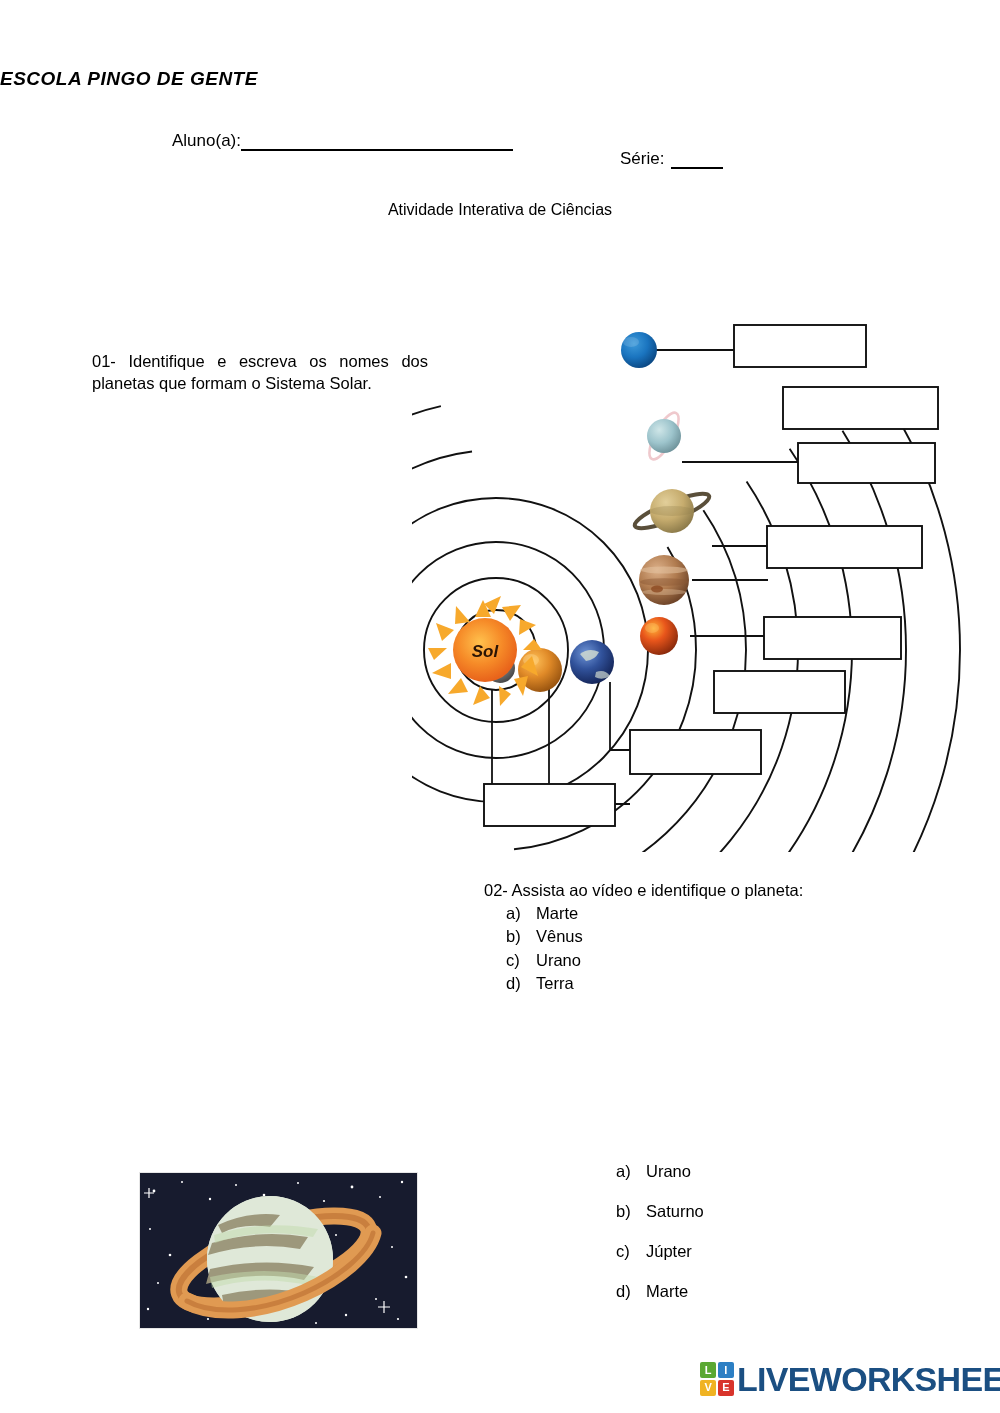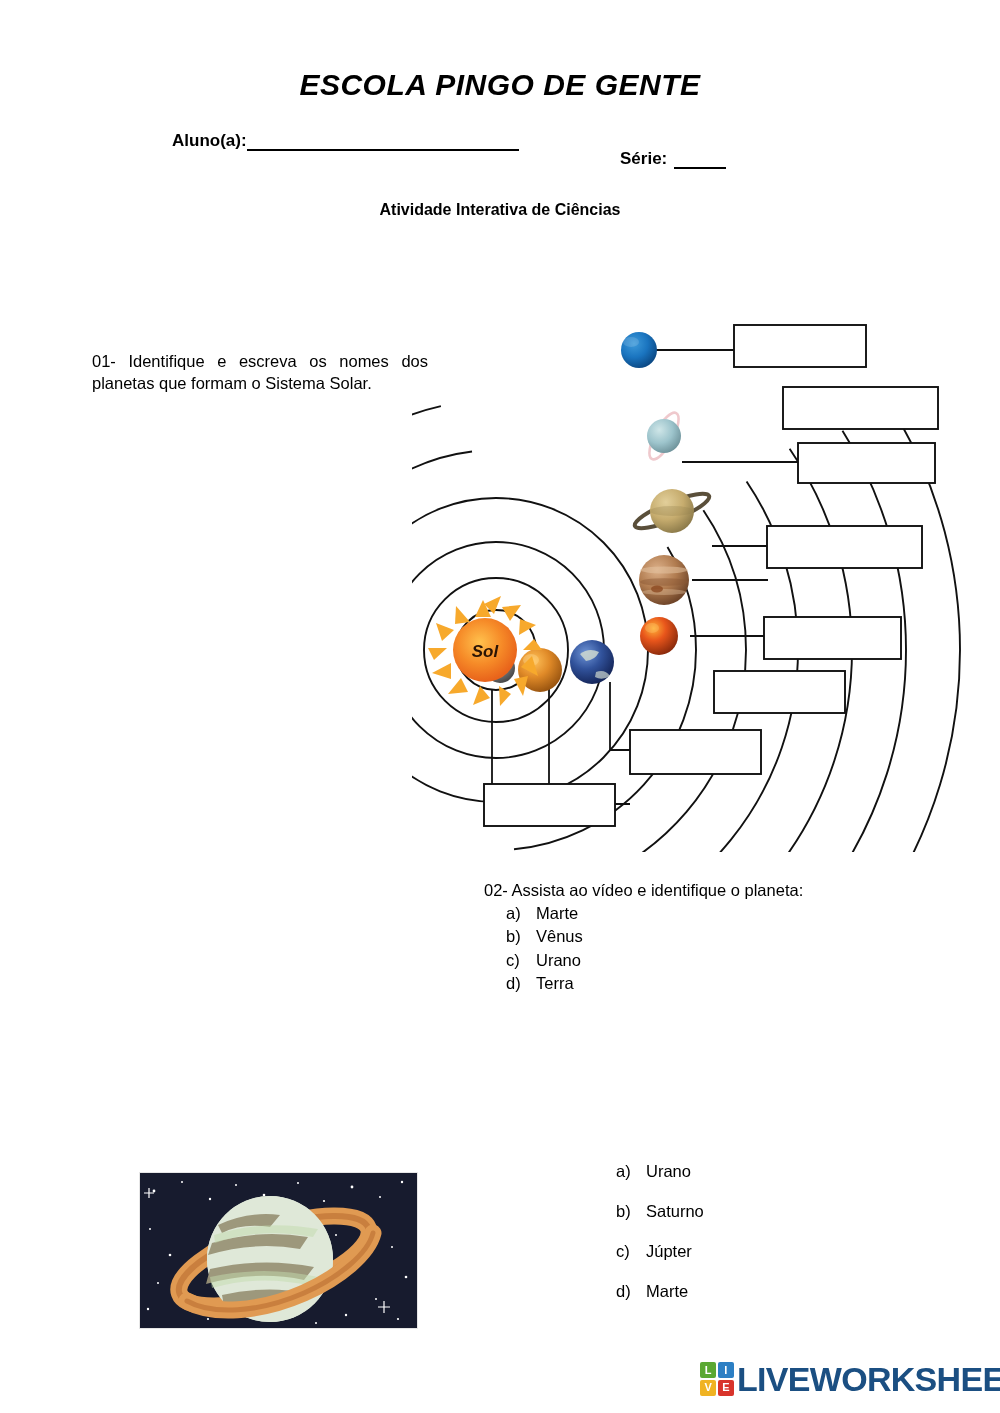--- a/index.html
+++ b/index.html
@@ -19,57 +19,57 @@
     background: #ffffff;
     overflow: hidden;
   }
 
   
   #school-title {
     position: absolute;
     top: 68px;
     left: 0;
     width: 1000px;
-    text-align: center;
-    font-size: 30px;
+    text-align: left;
+    font-size: 19px;
     font-weight: bold;
     font-style: italic;
     letter-spacing: 0.5px;
   }
   #student-row {
     position: absolute;
     top: 131px;
     left: 172px;
     width: 700px;
     height: 26px;
   }
   .field-label {
     font-size: 17px;
-    font-weight: bold;
+    font-weight: normal;
     display: inline-block;
     vertical-align: bottom;
   }
   .blank-line {
     display: inline-block;
     border-bottom: 2px solid #000;
     vertical-align: bottom;
     height: 15px;
   }
   #aluno-blank { width: 272px; }
   #serie-wrap { position: absolute; left: 448px; top: 18px; }
   #serie-blank { width: 52px; margin-left: 7px; }
 
   #activity-subtitle {
     position: absolute;
     top: 201px;
     left: 0;
     width: 1000px;
     text-align: center;
     font-size: 16px;
-    font-weight: bold;
+    font-weight: normal;
   }
 
   
   #q1-text {
     position: absolute;
     top: 351px;
     left: 56px;
     width: 336px;
     font-size: 16.5px;
     line-height: 1.33;

